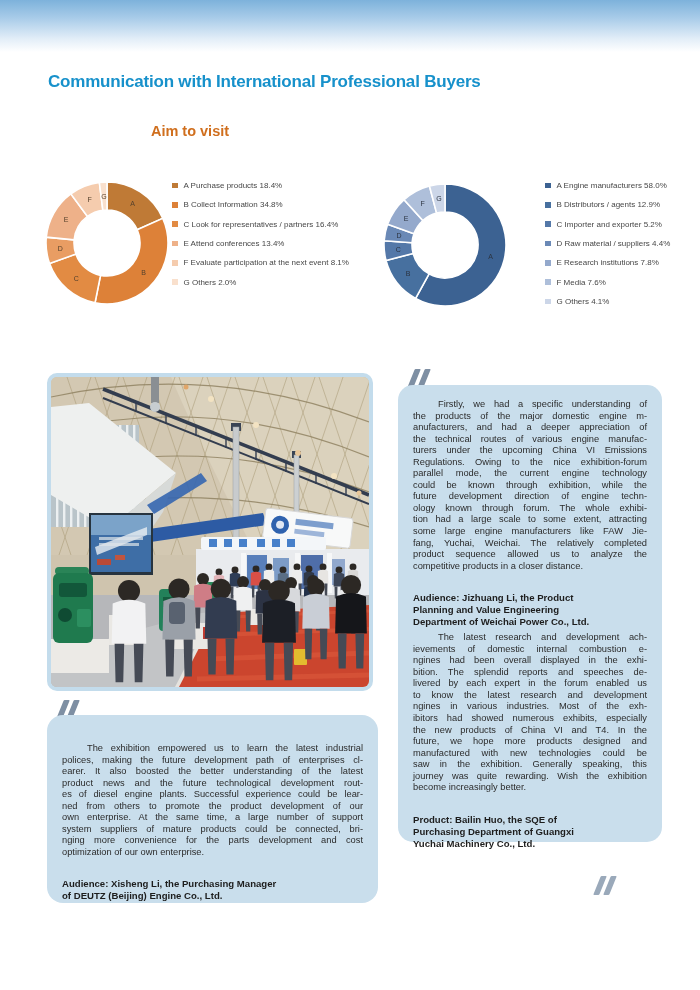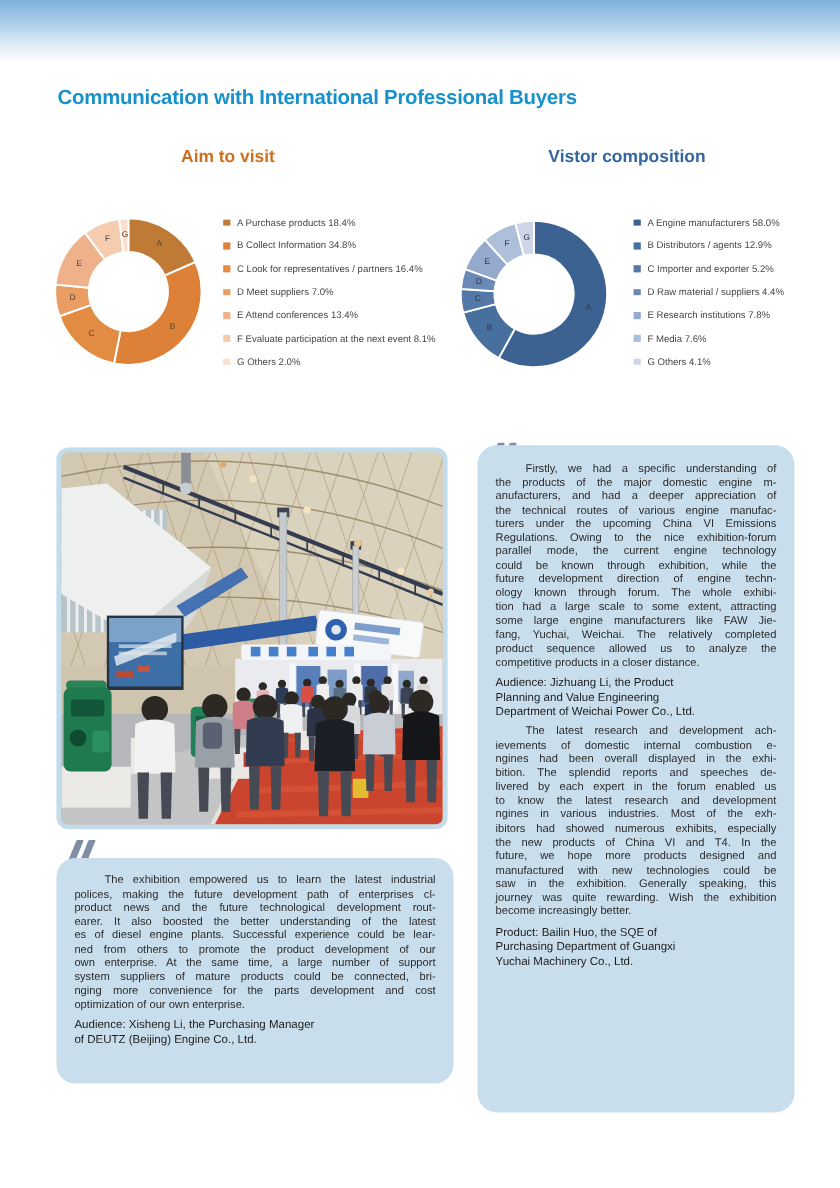--- a/index.html
+++ b/index.html
@@ -16,38 +16,38 @@
     font-size:17px;font-weight:bold;color:#1791cb;letter-spacing:-0.2px;
   }
   .chart-block{position:absolute;}
   #chart0{left:40px;top:122px;width:300px;height:200px;}
   #chart1{left:375px;top:122px;width:295px;height:200px;}
   .chart-title{margin:0;font-size:14.5px;line-height:18px;font-weight:bold;text-align:center;}
   .donut{position:absolute;}
   #chart0 .donut{left:3px;top:57px;}
   #chart1 .donut{left:6px;top:59px;}
   .legend{position:absolute;margin:0;padding:0;list-style:none;}
-  #chart0 .legend{left:146px;top:54px;text-align:right;}
-  #chart1 .legend{left:153px;top:54px;}
+  #chart0 .legend{left:132px;top:54px;text-align:right;}
+  #chart1 .legend{left:170px;top:54px;}
   .legend li{height:19.3px;display:flex;align-items:center;white-space:nowrap;font-size:8px;color:#474747;}
   .legend .sq{width:5.5px;height:5.5px;margin-right:6px;flex:none;}
   .photo{
     position:absolute;left:47px;top:373px;width:318px;height:310px;
     border:4px solid #c3dcec;border-radius:10px;overflow:hidden;background:#cfc4ae;
   }
   .photo svg{display:block;}
   .quote-box{position:absolute;background:#c9deec;border-radius:16px;}
   #quote-left{left:47px;top:715px;width:331px;height:188px;}
-  #quote-right{left:398px;top:371px;width:264px;height:556px;}
-  .qbody{padding:13px 15px 0;font-size:9.3px;line-height:11.55px;color:#2b2b2b;}
+  #quote-right{left:398px;top:385px;width:264px;height:457px;border-radius:15px;}
+  .qbody{padding:28px 15px 0;font-size:9.3px;line-height:11.55px;color:#2b2b2b;}
   #quote-right .qbody{padding:14px 15px 0;}
   .qline{text-align:justify;text-align-last:justify;}
   .qline.end{text-align-last:left;}
   .qpara .qline:first-child{text-indent:25px;}
-  .aud{margin-top:6px;font-weight:normal;font-size:9.6px;line-height:12px;color:#1d1d1d;}
+  .aud{margin-top:20px;font-weight:bold;font-size:9.6px;line-height:12px;color:#1d1d1d;}
   .aud + .qpara{margin-top:4px;}
   .qmark{position:absolute;display:flex;}
   .qmark i{display:block;width:6px;height:19px;transform:skewX(-22deg);border-radius:1px;margin-right:4px;}
   #qm-left-open{left:60px;top:700px;}
   #qm-left-close{left:336px;top:883px;}
   #qm-right-open{left:411px;top:369px;}
   #qm-right-close{left:597px;top:876px;}
 </style>
 </head>
 <body>
@@ -81,40 +81,35 @@
       </li>
       <li>
         <span class="sq" style="background: rgb(221, 129, 56);"></span>
         <span>B Collect Information 34.8%</span>
       </li>
       <li>
         <span class="sq" style="background: rgb(226, 139, 67);"></span>
         <span>C Look for representatives / partners 16.4%</span>
       </li>
       <li>
-        <span class="sq" style="background: rgb(233, 157, 99);"></span>
-        <span>D Meet suppliers 7.0%</span>
-      </li>
-      <li>
         <span class="sq" style="background: rgb(238, 177, 137);"></span>
         <span>E Attend conferences 13.4%</span>
       </li>
       <li>
         <span class="sq" style="background: rgb(245, 204, 174);"></span>
         <span>F Evaluate participation at the next event 8.1%</span>
       </li>
       <li>
         <span class="sq" style="background: rgb(249, 224, 205);"></span>
         <span>G Others 2.0%</span>
       </li>
     </ul>
 </div>
 
 <div class="chart-block" id="chart1">
-  <h2 class="chart-title" style="color: rgb(51, 101, 158);">Vistor composition</h2>
   <svg class="donut" width="128" height="128" viewBox="0 0 128 128">
       <path d="M64.00,3.00 A61,61 0 1 1 34.61,117.45 L48.10,92.92 A33,33 0 1 0 64.00,31.00 Z" fill="#3c6292" stroke="#ffffff" stroke-width="1.6"></path>
       <text x="109.5" y="75.7" text-anchor="middle" dominant-baseline="central" font-size="7" fill="#2b3340">A</text>
       <path d="M34.61,117.45 A61,61 0 0 1 5.01,79.54 L32.09,72.41 A33,33 0 0 0 48.10,92.92 Z" fill="#47709f" stroke="#ffffff" stroke-width="1.6"></path>
       <text x="27.0" y="92.9" text-anchor="middle" dominant-baseline="central" font-size="7" fill="#2b3340">B</text>
       <path d="M5.01,79.54 A61,61 0 0 1 3.15,59.79 L31.08,61.72 A33,33 0 0 0 32.09,72.41 Z" fill="#5478a8" stroke="#ffffff" stroke-width="1.6"></path>
       <text x="17.2" y="68.4" text-anchor="middle" dominant-baseline="central" font-size="7" fill="#2b3340">C</text>
       <path d="M3.15,59.79 A61,61 0 0 1 6.61,43.34 L32.95,52.82 A33,33 0 0 0 31.08,61.72 Z" fill="#6a89b6" stroke="#ffffff" stroke-width="1.6"></path>
       <text x="18.0" y="54.3" text-anchor="middle" dominant-baseline="central" font-size="7" fill="#2b3340">D</text>
       <path d="M6.61,43.34 A61,61 0 0 1 23.09,18.75 L41.87,39.52 A33,33 0 0 0 32.95,52.82 Z" fill="#94a9cc" stroke="#ffffff" stroke-width="1.6"></path>
@@ -376,22 +371,22 @@
 <span class="qmark" id="qm-right-close">
     <i style="background: rgb(154, 169, 186);"></i>
     <i style="background: rgb(154, 169, 186);"></i>
   </span>
 
 <div class="quote-box" id="quote-left">
   <div class="qbody">
     <div class="qpara">
         <div class="qline">The exhibition empowered us to learn the latest industrial</div>
         <div class="qline">polices, making the future development path of enterprises cl-</div>
+        <div class="qline">earer. It also boosted the better understanding of the latest</div>
         <div class="qline">product news and the future technological development rout-</div>
-        <div class="qline">earer. It also boosted the better understanding of the latest</div>
         <div class="qline">es of diesel engine plants. Successful experience could be lear-</div>
         <div class="qline">ned from others to promote the product development of our</div>
         <div class="qline">own enterprise. At the same time, a large number of support</div>
         <div class="qline">system suppliers of mature products could be connected, bri-</div>
         <div class="qline">nging more convenience for the parts development and cost</div>
         <div class="qline end">optimization of our own enterprise.</div>
       </div>
     <div class="aud">
         <div class="aline">Audience: Xisheng Li, the Purchasing Manager</div>
         <div class="aline">of DEUTZ (Beijing) Engine Co., Ltd.</div>

